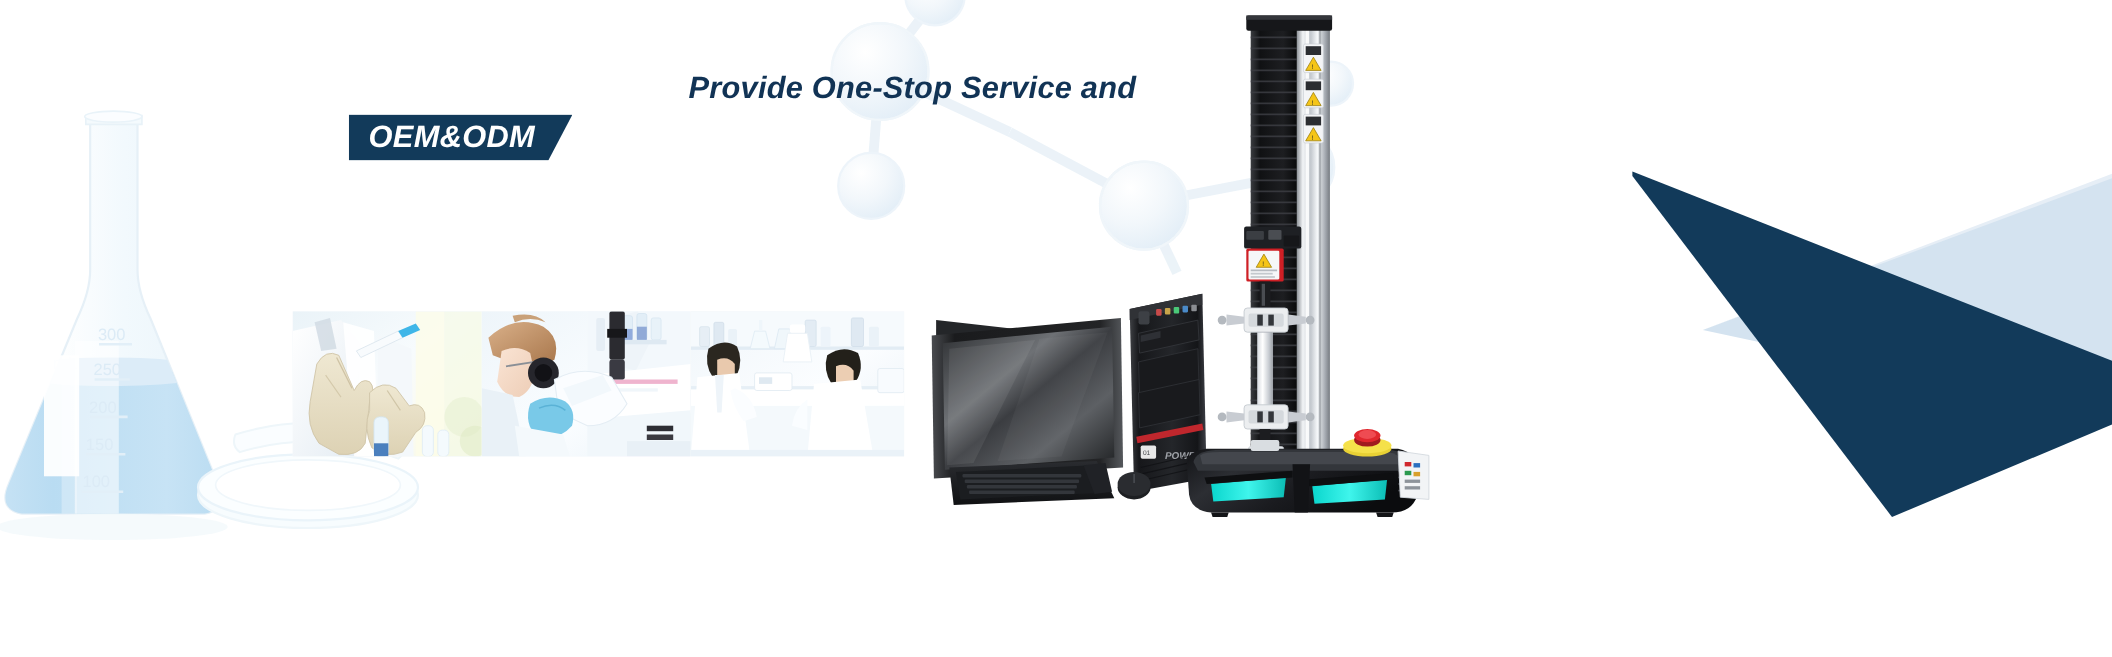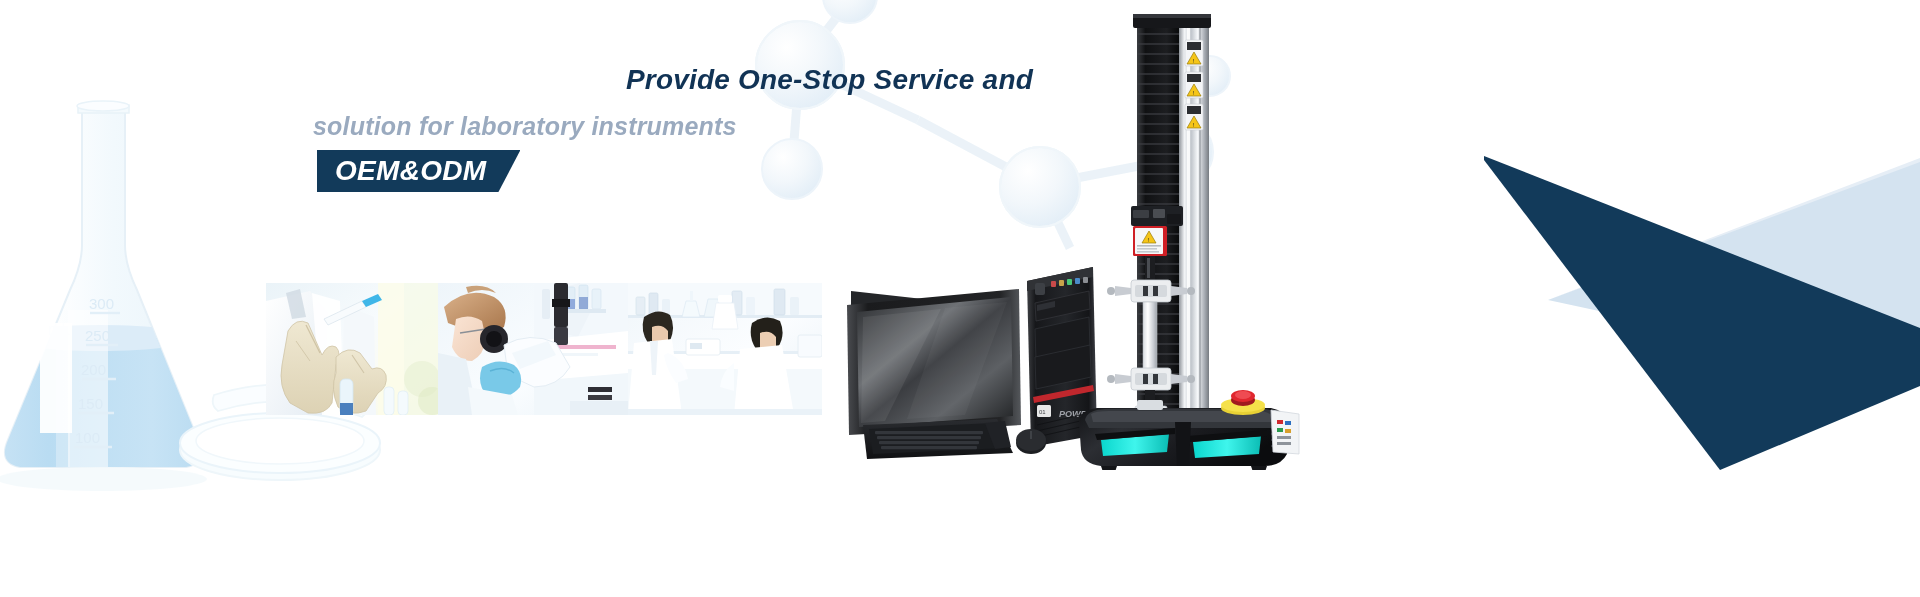--- a/index.html
+++ b/index.html
@@ -217,21 +217,20 @@
         <ellipse cx="290" cy="346" rx="84" ry="23" fill="#ffffff" stroke="#f0f7fb" stroke-width="1.5"></ellipse>
         <path d="M224 300 Q300 276 376 306 Q380 316 372 322 Q300 294 228 316 Q220 310 224 300 Z" fill="#fafdff" stroke="#eef6fa" stroke-width="1.8"></path>
       </g>
 
       <ellipse cx="112" cy="384" rx="105" ry="12" fill="#f3f9fc" opacity="0.85"></ellipse>
     </svg>
   </div>
 
   <div class="headline-block">
     <div class="headline-line1">Provide One-Stop Service and</div>
-    <div class="headline-line2">solution for laboratory instruments</div>
     <div class="badge-row">
       <div class="oem-badge">OEM&amp;ODM</div>
     </div>
   </div>
 
   <div class="photo-strip">
 
     <div class="photo-cell p1">
       <svg viewBox="0 0 172 132" xmlns="http://www.w3.org/2000/svg">
         <defs>

